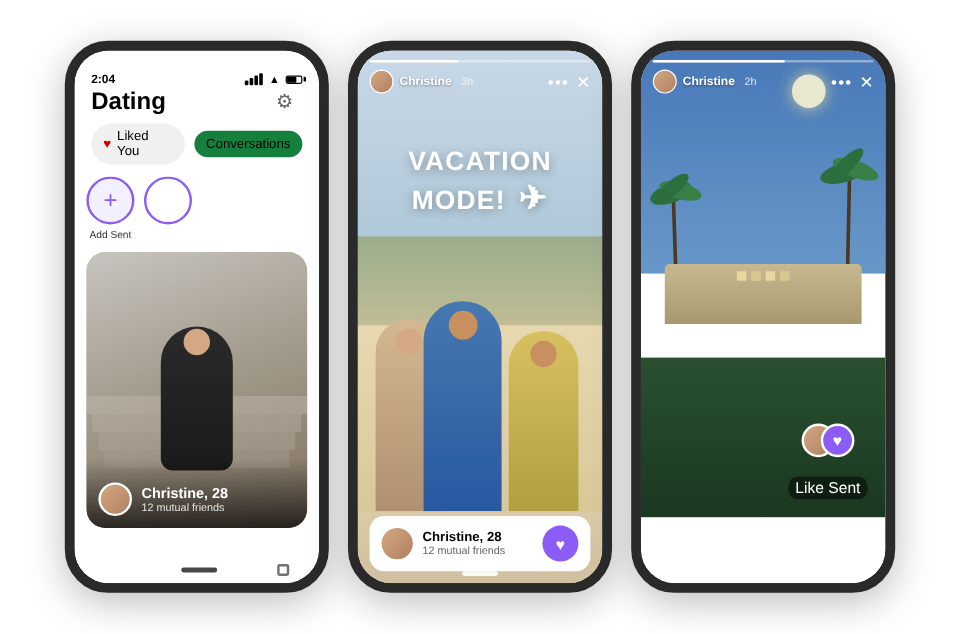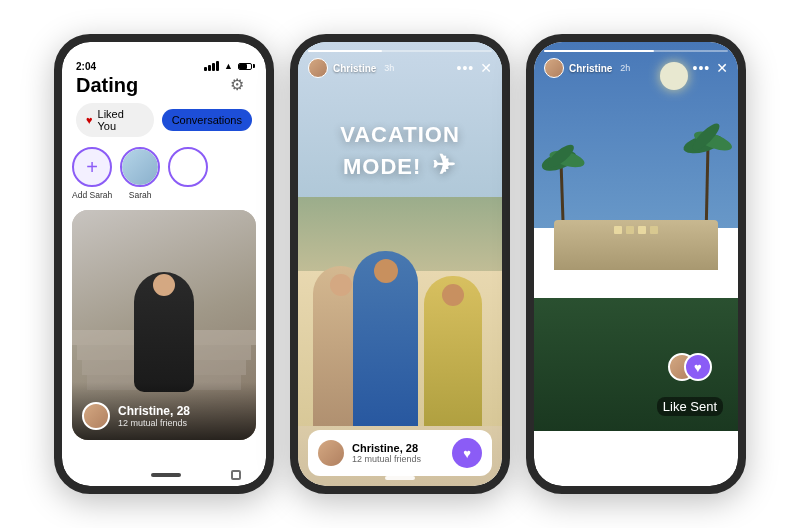--- a/index.html
+++ b/index.html
@@ -117,21 +117,21 @@
       color: #000;
       font-weight: 500;
     }
     .tab-liked .heart {
       color: #cc0000;
       font-size: 11px;
     }
     .tab-conversations {
       padding: 5px 10px;
       border-radius: 20px;
-      background: #1d4ed8;
+      background: #15803d;
       font-size: 11px;
       color: #000;
       font-weight: 500;
     }
     .stories-row {
       display: flex;
       gap: 8px;
       padding: 0 10px 10px;
       overflow: hidden;
     }
@@ -480,27 +480,21 @@
         <div class="tab-conversations">
           <span>Conversations</span>
         </div>
       </div>
 
       <div class="stories-row">
         <div class="story-item">
           <div class="story-add">
             <span>+</span>
           </div>
-          <span class="story-label">Add Sarah</span>
-        </div>
-        <div class="story-item">
-          <div class="story-avatar">
-            <div class="av-sarah" style="width:100%;height:100%;border-radius:50%;"></div>
-          </div>
-          <span class="story-label">Sarah</span>
+          <span class="story-label">Add Sent</span>
         </div>
         <div class="story-item">
           <div class="story-avatar">
             
           </div>
 
         </div>
       </div>
 
       <div class="profile-card">

